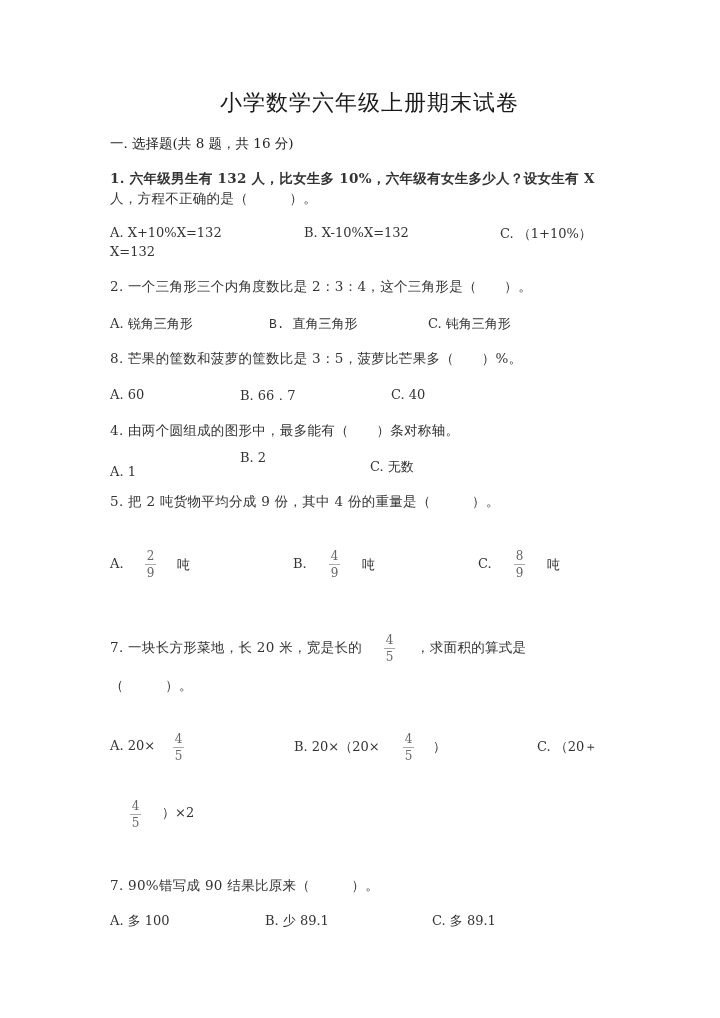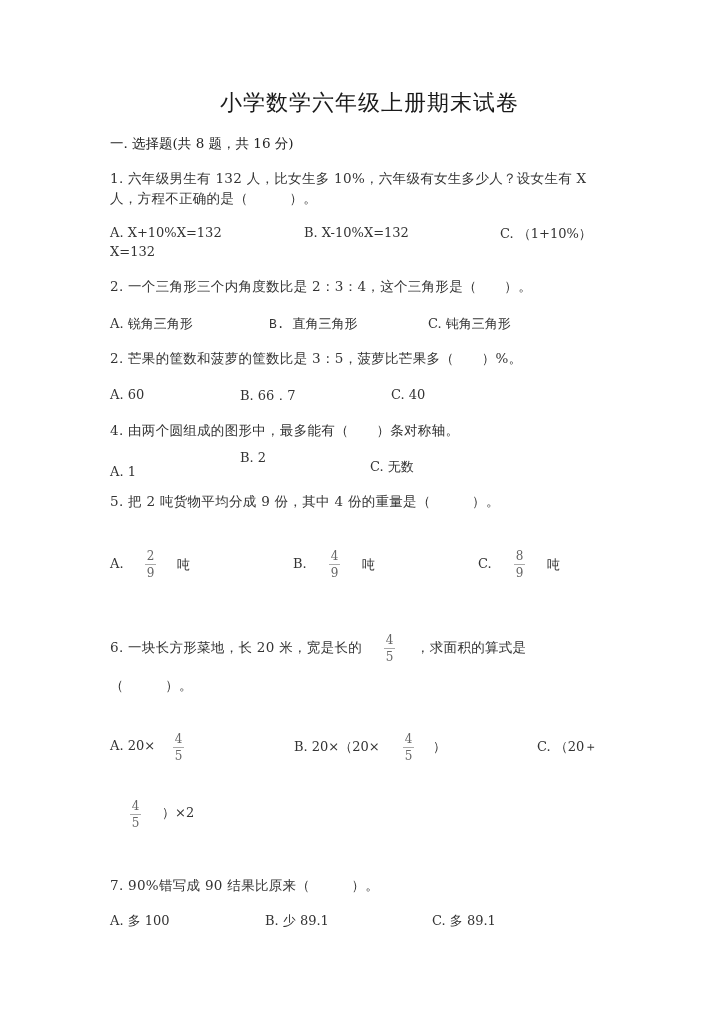--- a/index.html
+++ b/index.html
@@ -19,37 +19,37 @@
     }
     .frac .bar { width: 11px; height: 1px; background: #aaa; margin: 2px 0; }
   </style>
 </head>
 <body>
 
 <div class="abs title" style="left:220px; top:88px;">小学数学六年级上册期末试卷</div>
 <div class="abs section" style="left:110px; top:135px;">一. 选择题(共 8 题，共 16 分)</div>
 
 <div>
-  <div class="abs q" style="left:110px; top:170px;">1. 六年级男生有 132 人，比女生多 10%，六年级有女生多少人？设女生有 X</div>
+  <div class="abs q" style="left:110px; top:170px;font-weight:bold;">1. 六年级男生有 132 人，比女生多 10%，六年级有女生多少人？设女生有 X</div>
   <div class="abs q" style="left:110px; top:190px;">人，方程不正确的是（　　　）。</div>
   <div class="abs opt" style="left:110px; top:225px;">A. X+10%X=132</div>
   <div class="abs opt" style="left:304px; top:225px;">B. X-10%X=132</div>
   <div class="abs opt" style="left:500px; top:225px;">C. （1+10%）</div>
   <div class="abs opt" style="left:110px; top:244px;">X=132</div>
 </div>
 
 <div>
   <div class="abs q" style="left:110px; top:278px;">2. 一个三角形三个内角度数比是 2：3：4，这个三角形是（　　）。</div>
   <div class="abs opt" style="left:110px; top:315px;">A. 锐角三角形</div>
   <div class="abs opt" style="left:269px; top:315px;font-family:Liberation Mono, monospace;">B. 直角三角形</div>
   <div class="abs opt" style="left:428px; top:315px;">C. 钝角三角形</div>
 </div>
 
 <div>
-  <div class="abs q" style="left:110px; top:350px;">2. 芒果的筐数和菠萝的筐数比是 3：5，菠萝比芒果多（　　）%。</div>
+  <div class="abs q" style="left:110px; top:350px;">8. 芒果的筐数和菠萝的筐数比是 3：5，菠萝比芒果多（　　）%。</div>
   <div class="abs opt" style="left:110px; top:387px;">A. 60</div>
   <div class="abs opt" style="left:240px; top:387px;">B. 66．7</div>
   <div class="abs opt" style="left:391px; top:387px;">C. 40</div>
 </div>
 
 <div>
   <div class="abs q" style="left:110px; top:422px;">4. 由两个圆组成的图形中，最多能有（　　）条对称轴。</div>
   <div class="abs opt" style="left:110px; top:464px;">A. 1</div>
   <div class="abs opt" style="left:240px; top:450px;">B. 2</div>
   <div class="abs opt" style="left:370px; top:458px;">C. 无数</div>
@@ -83,21 +83,21 @@
     <div class="frac" style="left:514px; top:550px;">
       <span>8</span>
       <span class="bar"></span>
       <span>9</span>
     </div>
     <div class="abs opt" style="left:547px; top:556px;">吨</div>
   </div>
 </div>
 
 <div>
-  <div class="abs q" style="left:110px; top:639px;">6. 一块长方形菜地，长 20 米，宽是长的</div>
+  <div class="abs q" style="left:110px; top:639px;">7. 一块长方形菜地，长 20 米，宽是长的</div>
   <div class="frac" style="left:384px; top:634px;">
     <span>4</span>
     <span class="bar"></span>
     <span>5</span>
   </div>
   <div class="abs q" style="left:416px; top:639px;">，求面积的算式是</div>
   <div class="abs q" style="left:110px; top:677px;">（　　　）。</div>
 
   <div>
     <div class="abs opt" style="left:110px; top:738px;">A. 20×</div>

